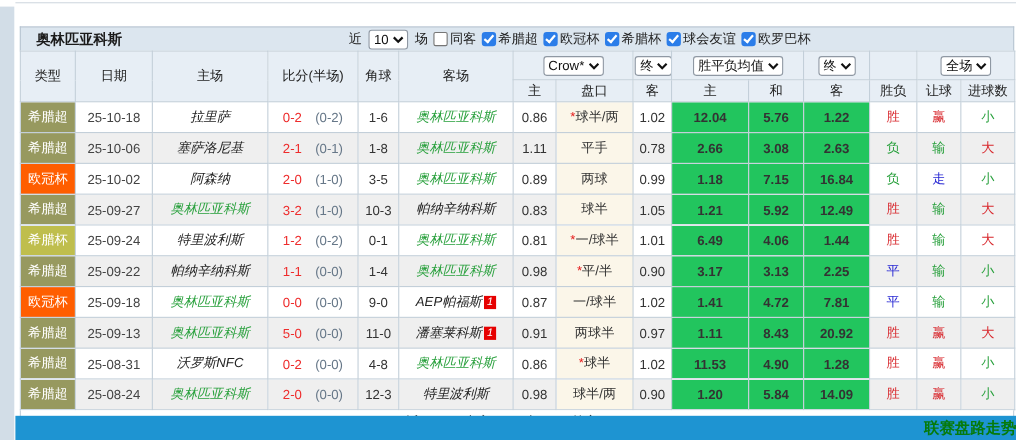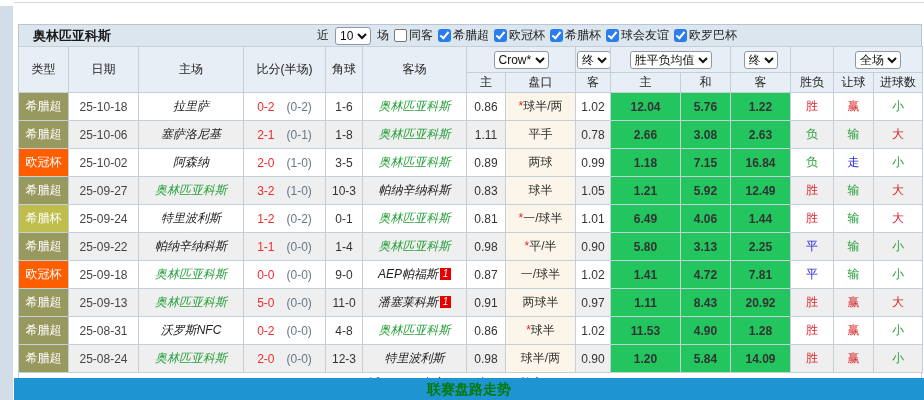--- a/index.html
+++ b/index.html
@@ -53,21 +53,21 @@
   .r-red   { color:#d8282d; }
   .r-green { color:#28a03c; }
   .r-blue  { color:#2929d4; }
 
   
   .summary { height:22px; border:1px solid #c3cfd9; border-top:none; background:#fff;
              display:flex; align-items:center; justify-content:center; font-size:12px; color:#222; }
   .sv-red  { color:#e00000; }
   .sv-blue { color:#0000ee; }
   .footer-bar { position:absolute; left:14px; right:0; bottom:0; height:22px; background:#1e94d2;
-             text-align:center; font-size:14px; font-weight:bold; color:#067a0a; line-height:23px; }
+             text-align:right; font-size:14px; font-weight:bold; color:#067a0a; line-height:23px; }
 </style>
 </head>
 <body>
 
 <div class="page">
   <div class="top-line"></div>
   <div class="left-strip"></div>
 
   <div class="content">
 
@@ -231,21 +231,21 @@
           <tr class="even">
             <td class="type type-super">希腊超</td>
             <td class="date">25-09-22</td>
             <td class="team">帕纳辛纳科斯</td>
             <td><span class="ft">1-1</span><span class="ht">(0-0)</span></td>
             <td>1-4</td>
             <td class="team target">奥林匹亚科斯</td>
             <td>0.98</td>
             <td class="hcell"><span class="star">*</span>平/半</td>
             <td>0.90</td>
-            <td class="avg">5.80</td>
+            <td class="avg">3.17</td>
             <td class="avg">3.13</td>
             <td class="avg">2.25</td>
             <td class="r-blue">平</td>
             <td class="r-green">输</td>
             <td class="r-green">小</td>
           </tr>
           <tr class="odd">
             <td class="type type-ucl">欧冠杯</td>
             <td class="date">25-09-18</td>
             <td class="team target">奥林匹亚科斯</td>

